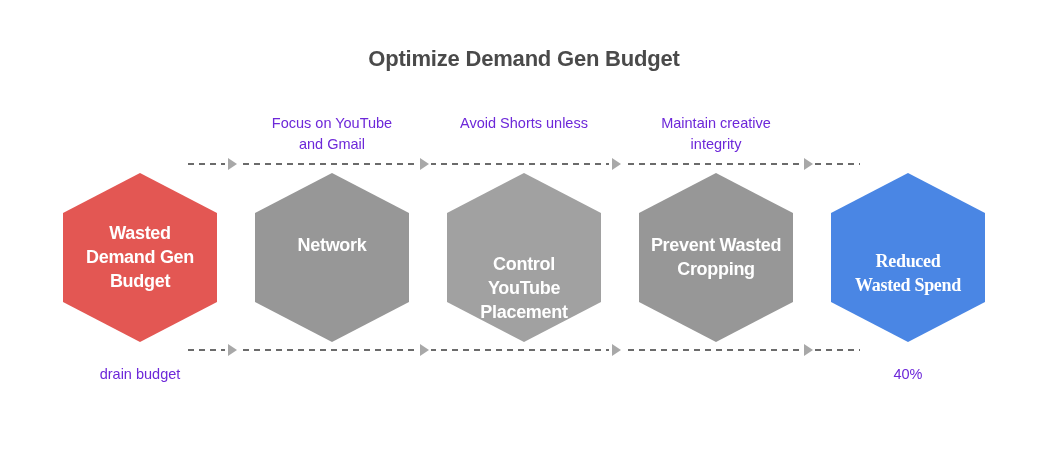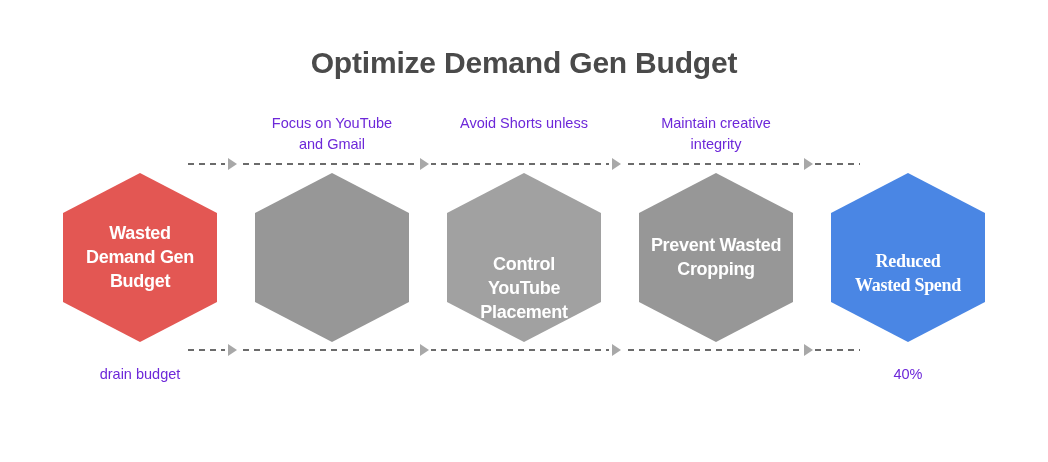--- a/index.html
+++ b/index.html
@@ -1,19 +1,19 @@
 <!DOCTYPE html>
 <html><head>
 <meta charset="utf-8">
 <style>
   html, body { margin: 0; padding: 0; background: #ffffff; }
   body { width: 1048px; height: 462px; position: relative; overflow: hidden;
          font-family: "Liberation Sans", sans-serif; }
   .title { position: absolute; left: 0; width: 1048px; top: 46px; text-align: center;
-           font-size: 30px; font-weight: bold; color: #4a4a4a; letter-spacing: -0.2px; }
+           font-size: 22px; font-weight: bold; color: #4a4a4a; letter-spacing: -0.2px; }
   svg.diagram { position: absolute; left: 0; top: 0; }
   .ann { position: absolute; width: 200px; text-align: center; font-size: 14.5px;
          color: #6d28d9; line-height: 21px; }
   .hexlabel { position: absolute; width: 160px; text-align: center; font-size: 18px;
               font-weight: bold; color: #ffffff; line-height: 24px; letter-spacing: -0.3px; }
 </style>
 </head>
 <body>
 
 <div class="title">Optimize Demand Gen Budget</div>
@@ -48,20 +48,21 @@
     </g>
 </svg>
 
 <div id="labels">
     <div class="hexlabel" style="left: 60px; top: 220.5px; text-align: center;">
       <div>Wasted</div>
       <div>Demand Gen</div>
       <div>Budget</div>
     </div>
     <div class="hexlabel" style="left: 252px; top: 232.5px;">
+      <div>Network</div>
     </div>
     <div class="hexlabel" style="left: 444px; top: 220.5px; margin-top: 31px;">
       <div>Control</div>
       <div>YouTube</div>
       <div>Placement</div>
     </div>
     <div class="hexlabel" style="left: 636px; top: 232.5px;">
       <div>Prevent Wasted</div>
       <div>Cropping</div>
     </div>

